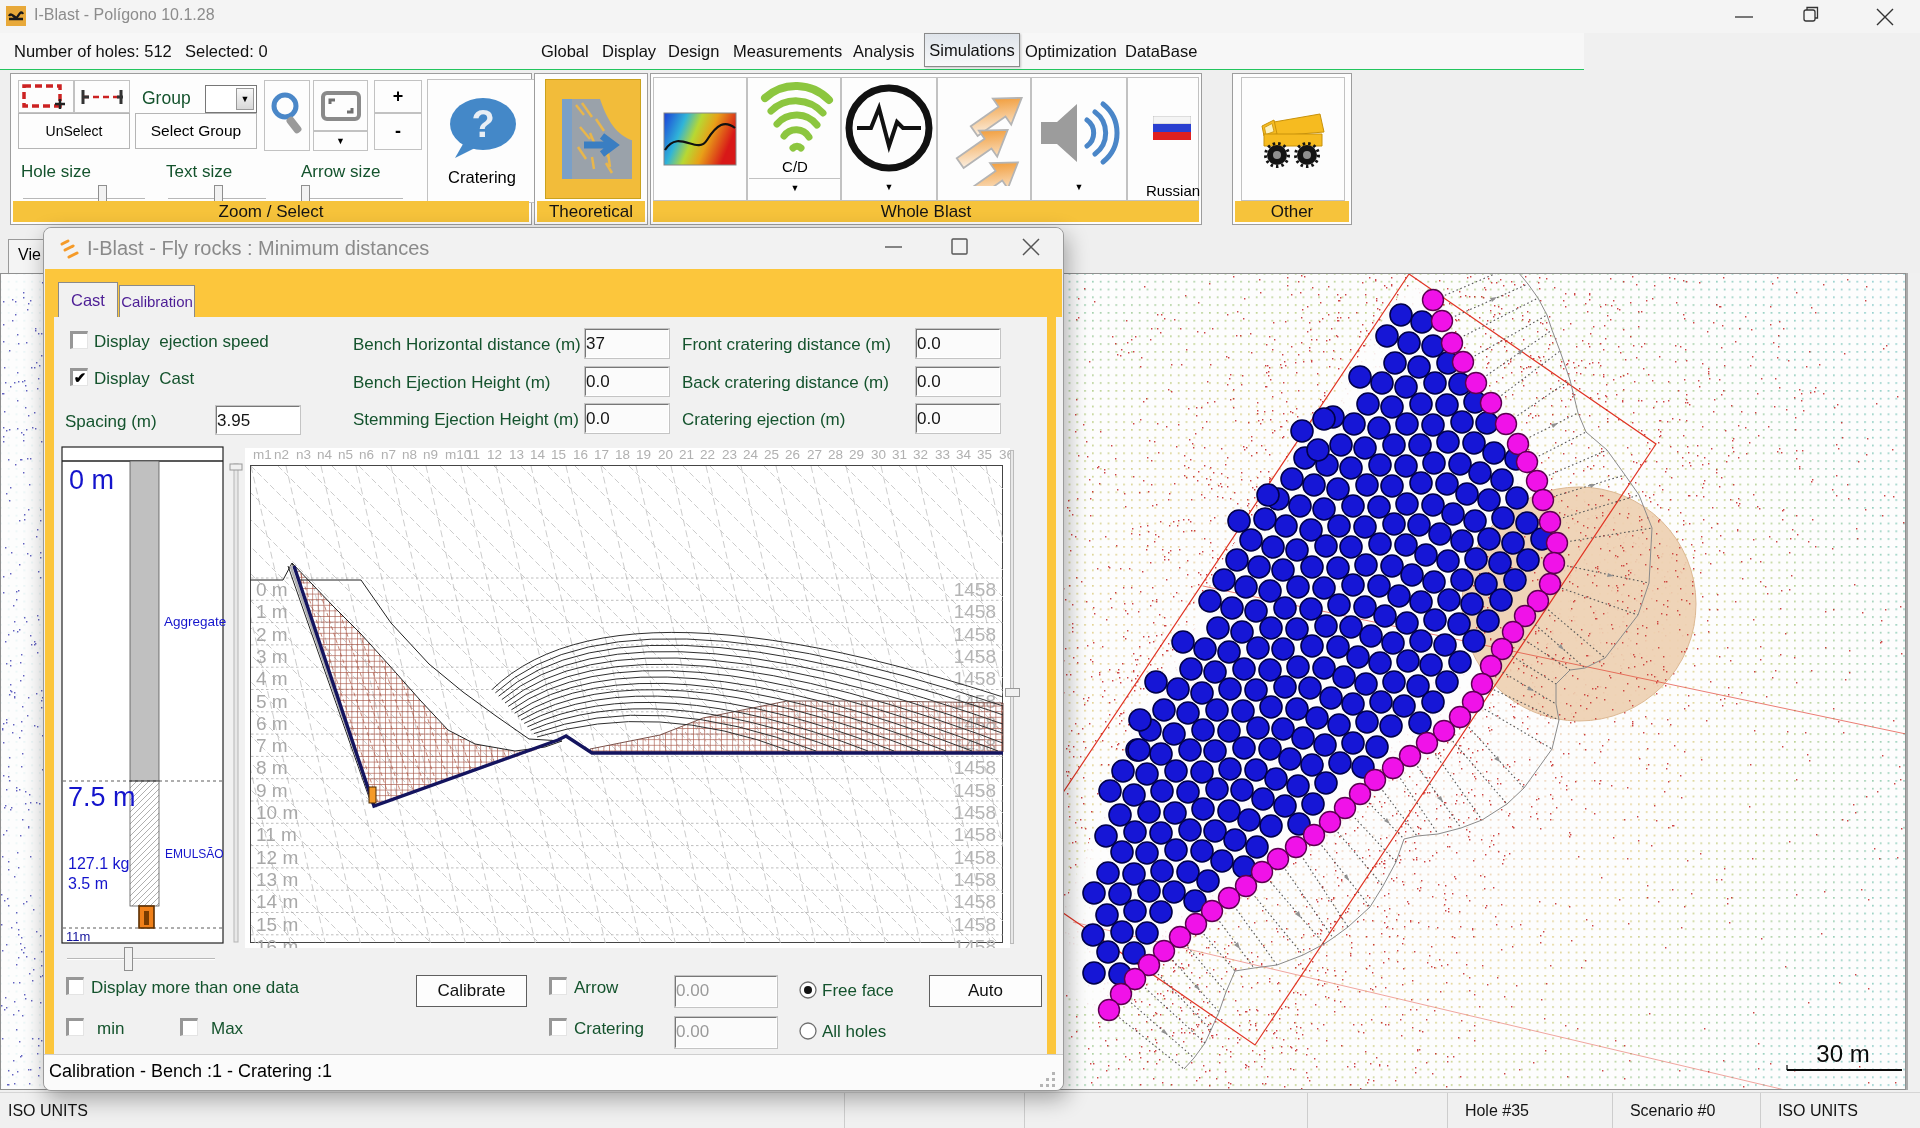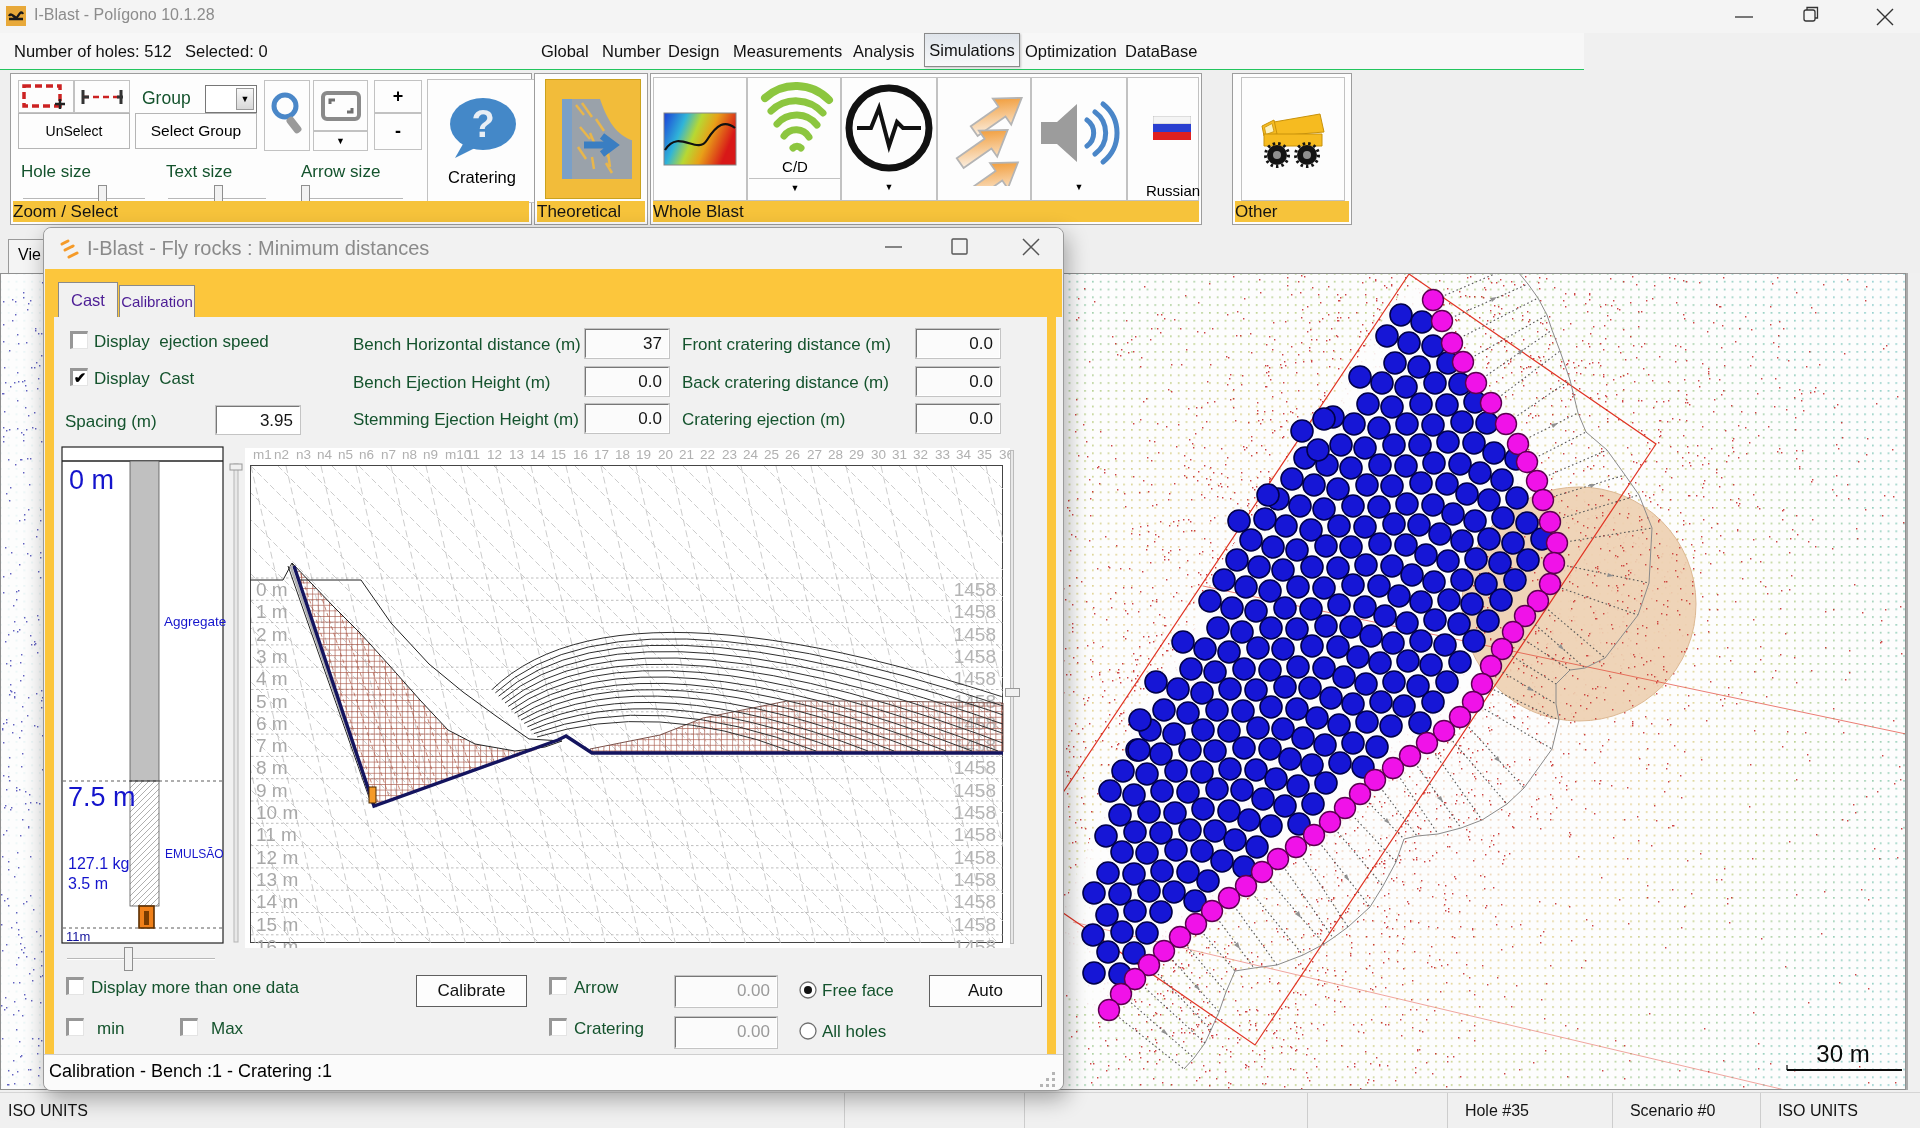--- a/index.html
+++ b/index.html
@@ -1,33 +1,33 @@
 <!DOCTYPE html>
 <html><head><meta charset="utf-8"><style>
 *{margin:0;padding:0;box-sizing:border-box}
 body{width:1920px;height:1128px;overflow:hidden;font-family:"Liberation Sans",sans-serif;background:#f0f0f0;position:relative}
 .abs{position:absolute}
 .titlebar{left:0;top:0;width:1920px;height:33px;background:#f4f4f4}
 .menubar{left:0;top:33px;width:1584px;height:37px;background:#f7f7f7;border-bottom:1px solid #22c55e}
 .menu{position:absolute;top:0;height:37px;line-height:37px;font-size:16.5px;color:#111}
 .toolbar{left:0;top:70px;width:1920px;height:158px;background:#efefef}
 .group{position:absolute;top:3px;background:#fdfdfd;border:1px solid #9d9d9d;height:152px}
-.gstrip{position:absolute;left:2px;right:2px;bottom:2px;height:21px;background:#f6c33b;text-align:left;font-size:17px;line-height:21px;color:#141414}
+.gstrip{position:absolute;left:2px;right:2px;bottom:2px;height:21px;background:#f6c33b;text-align:center;font-size:17px;line-height:21px;color:#141414}
 .cell{position:absolute;background:#fdfdfd;border:1px solid #c2c2c2;display:flex;align-items:center;justify-content:center}
 .btn3{position:absolute;background:#fdfdfd;border:1px solid #b5b5b5;display:flex;align-items:center;justify-content:center;font-size:14px}
 .dialog{left:43px;top:227px;width:1021px;height:864px;background:#f1f1f1;border:1px solid #9a9a9a;border-radius:8px;box-shadow:3px 8px 22px rgba(0,0,0,0.33);z-index:5}
 .dtitle{position:absolute;left:0;top:0;right:0;height:41px;background:#f2f2f2;border-radius:8px 8px 0 0}
 .yband{position:absolute;left:1px;right:1px;top:41px;height:48px;background:#fcc63c}
 .ytab{position:absolute;background:#f1f1f1;border:1px solid #8a8a8a;border-bottom:none;font-size:16.5px;text-align:center;color:#4c1d95}
 .dcontent{position:absolute;left:1px;right:1px;top:89px;height:738px;background:#f1f1f1}
 .yleft{position:absolute;left:1px;top:89px;width:9px;height:738px;background:#fcc63c}
 .yright{position:absolute;right:7px;top:89px;width:9px;height:738px;background:#fcc63c}
 .cb{position:absolute;width:18px;height:18px;background:#fff;border-top:3px solid #979797;border-left:3px solid #979797;border-right:1px solid #e4e4e4;border-bottom:1px solid #e4e4e4}
 .lbl{position:absolute;font-size:17px;color:#14532d;white-space:nowrap}
-.inp{position:absolute;background:#fbfbfb;border:1px solid #fff;border-top:1.5px solid #777;border-left:1.5px solid #777;outline:1px solid #c4c4c4;font-size:17px;color:#141414;text-align:right;padding:4px 6px 0 0}
+.inp{position:absolute;background:#fbfbfb;border:1px solid #fff;border-top:1.5px solid #777;border-left:1.5px solid #777;outline:1px solid #c4c4c4;font-size:17px;color:#141414;text-align:left;padding:4px 6px 0 0}
 .wbtn{position:absolute;background:#fdfdfd;border:1px solid #5f5f5f;font-size:17px;display:flex;align-items:center;justify-content:center;color:#101010}
 .statusbar{left:0;top:1092px;width:1920px;height:36px;background:#f0f0f0;border-top:1px solid #d5d5d5;font-size:16px;color:#141414}
 .scell{position:absolute;top:0;height:36px;line-height:36px;border-right:1px solid #cdcdcd;padding-left:8px}
 .slider{position:absolute;height:2px;background:#b8b8b8;border-bottom:1px solid #fff}
 .sthumb{position:absolute;width:9px;height:24px;background:#f2f2f2;border:1px solid #8f8f8f}
 </style></head><body>
 <div class="abs titlebar">
 <div class="abs" style="left:6px;top:6px"><svg width="20" height="20" viewBox="0 0 20 20">
         <rect width="20" height="20" fill="#e8a93a"></rect>
         <path d="M3 10c3-5 6 5 9 0s4-4 5-2M3 13h14" stroke="#1a1a1a" stroke-width="2.4" fill="none"></path>
@@ -37,21 +37,21 @@
       <path d="M10 17h18" stroke="#333" stroke-width="1.3"></path>
       <rect x="79" y="10" width="11" height="11" fill="none" stroke="#333" stroke-width="1.3" rx="2"></rect>
       <path d="M82 10v-2.5h10.5V18H90" fill="none" stroke="#333" stroke-width="1.3"></path>
       <path d="M152 9l16 16m0-16l-16 16" stroke="#333" stroke-width="1.4"></path>
     </svg>
 </div>
 <div class="abs menubar">
 <div class="menu" style="left:14px">Number of holes: 512</div>
 <div class="menu" style="left:185px">Selected: 0</div>
 <div class="menu" style="left:541px">Global</div>
-<div class="menu" style="left:602px">Number</div>
+<div class="menu" style="left:602px">Display</div>
 <div class="menu" style="left:668px">Design</div>
 <div class="menu" style="left:733px">Measurements</div>
 <div class="menu" style="left:853px">Analysis</div>
 <div class="menu" style="left:1025px">Optimization</div>
 <div class="menu" style="left:1125px">DataBase</div>
 <div class="menu" style="left:924px;width:96px;text-align:center;top:0px;height:34px;line-height:32px;background:linear-gradient(#dfe4ea,#f8f9fa);border:1px solid #8a8a8a;box-shadow:1px 1px 2px rgba(0,0,0,0.2)">Simulations</div>
 </div>
 <div class="abs toolbar">
 <div class="group" style="left:10px;width:522px">
 <div class="cell" style="left:7px;top:6px;width:56px;height:33px">

